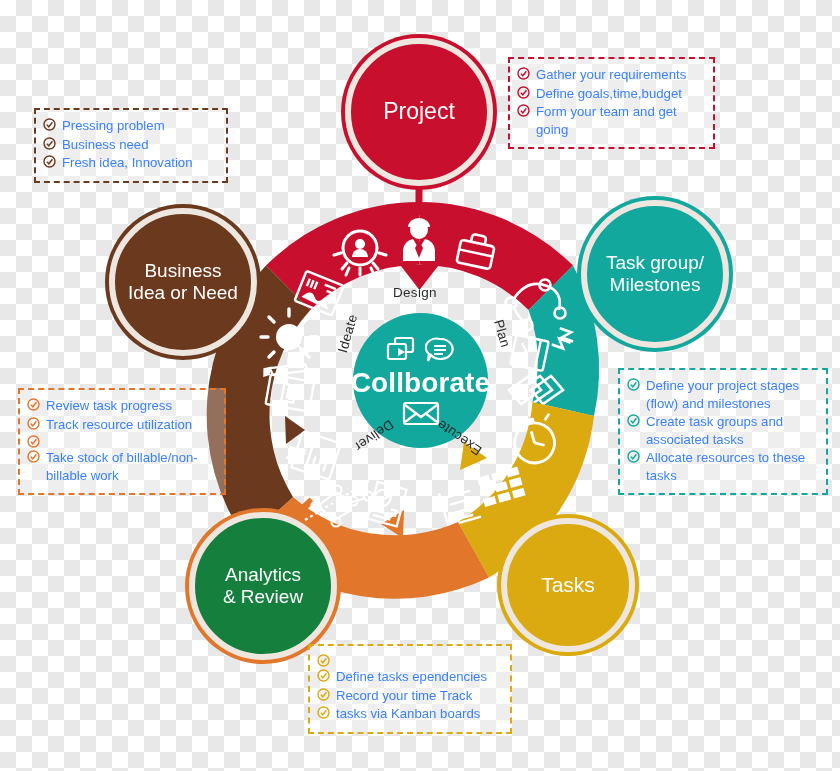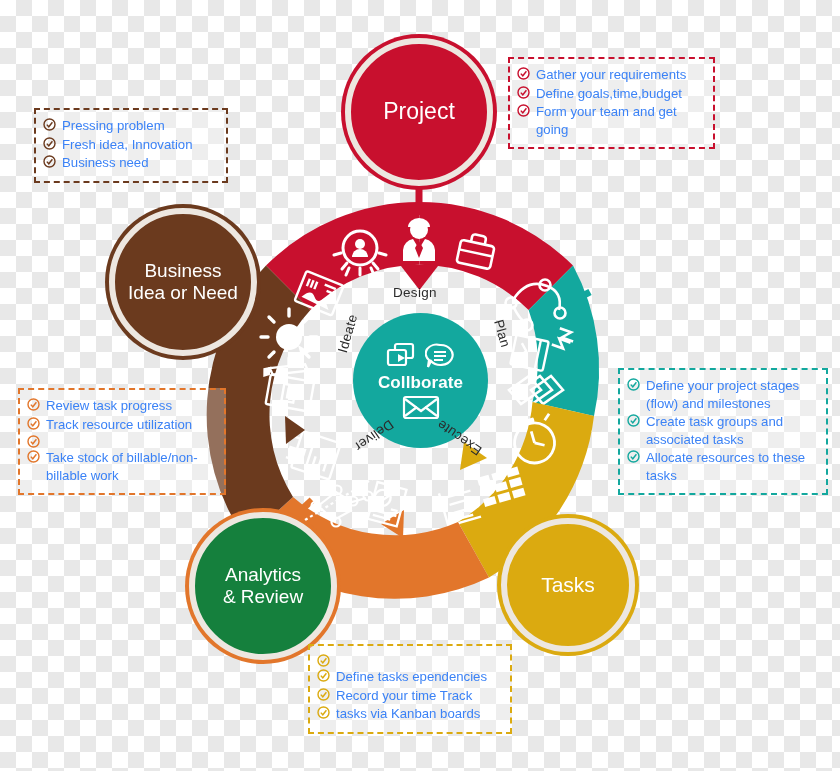--- a/index.html
+++ b/index.html
@@ -31,21 +31,21 @@
   #node-analytics{left:189px;top:512px;width:148px;height:148px;background:#15803d;
      border:6px solid #EDE7E0;box-shadow:0 0 0 4px #E2762B;font-size:19px;}
   #node-tasks{left:501px;top:518px;width:134px;height:134px;background:#DBAA10;
      border:6px solid #EDE7E0;box-shadow:0 0 0 4px #DBAA10;font-size:21px;}
 
   
   #hub{position:absolute;left:353px;top:313px;width:135px;height:135px;border-radius:50%;
        background:#13A89E;display:flex;flex-direction:column;align-items:center;
        justify-content:center;color:#fff;}
   #hub .hub-row{display:flex;gap:9px;align-items:center;justify-content:center;height:30px;}
-  #hub .hub-title{font-size:17px;font-weight:bold;letter-spacing:.1px;margin:2px 16px 1px;}
+  #hub .hub-title{font-size:28px;font-weight:bold;letter-spacing:.1px;margin:2px 16px 1px;}
 
   
   .ringlabel{position:absolute;font-size:13.5px;color:#2b2b2b;font-weight:500;
              white-space:nowrap;letter-spacing:.3px;}
 
   
   .callout{position:absolute;box-sizing:border-box;padding:7px 9px 8px 7px;
            background:rgba(255,255,255,0.28);}
   .callout ul{list-style:none;margin:0;padding:0;}
   .callout li{display:flex;align-items:flex-start;gap:6px;font-size:13.2px;
@@ -292,20 +292,26 @@
     <span class="nlabel">Project</span>
   </div>
 
   <div class="node" id="node-business">
     <span class="nlabel">
       <span>Business</span><br>
       <span>Idea or Need</span>
     </span>
   </div>
 
+  <div class="node" id="node-taskgroup">
+    <span class="nlabel">
+      <span>Task group/</span><br>
+      <span>Milestones</span>
+    </span>
+  </div>
 
   <div class="node" id="node-analytics">
     <span class="nlabel">
       <span>Analytics</span><br>
       <span>&amp; Review</span>
     </span>
   </div>
 
   <div class="node" id="node-tasks">
     <span class="nlabel">Tasks</span>
@@ -344,28 +350,28 @@
           <circle cx="6.5" cy="6.5" r="5.5" fill="none" stroke="#6B3A1E" stroke-width="1.4"></circle>
           <path d="M3.8 6.6 l2 2.2 l3.6 -4.6" fill="none" stroke="#6B3A1E" stroke-width="1.4"></path>
         </svg>
         <span class="txt">Pressing problem</span>
       </li>
       <li>
         <svg class="tick" width="13" height="13" viewBox="0 0 13 13">
           <circle cx="6.5" cy="6.5" r="5.5" fill="none" stroke="#6B3A1E" stroke-width="1.4"></circle>
           <path d="M3.8 6.6 l2 2.2 l3.6 -4.6" fill="none" stroke="#6B3A1E" stroke-width="1.4"></path>
         </svg>
-        <span class="txt">Fresh idea, Innovation</span>
+        <span class="txt">Business need</span>
       </li>
       <li>
         <svg class="tick" width="13" height="13" viewBox="0 0 13 13">
           <circle cx="6.5" cy="6.5" r="5.5" fill="none" stroke="#6B3A1E" stroke-width="1.4"></circle>
           <path d="M3.8 6.6 l2 2.2 l3.6 -4.6" fill="none" stroke="#6B3A1E" stroke-width="1.4"></path>
         </svg>
-        <span class="txt">Business need</span>
+        <span class="txt">Fresh idea, Innovation</span>
       </li>
     </ul>
   </div>
 
   <div class="callout" id="co-analytics">
     <ul>
       <li>
         <svg class="tick" width="13" height="13" viewBox="0 0 13 13">
           <circle cx="6.5" cy="6.5" r="5.5" fill="none" stroke="#E2762B" stroke-width="1.4"></circle>
           <path d="M3.8 6.6 l2 2.2 l3.6 -4.6" fill="none" stroke="#E2762B" stroke-width="1.4"></path>

